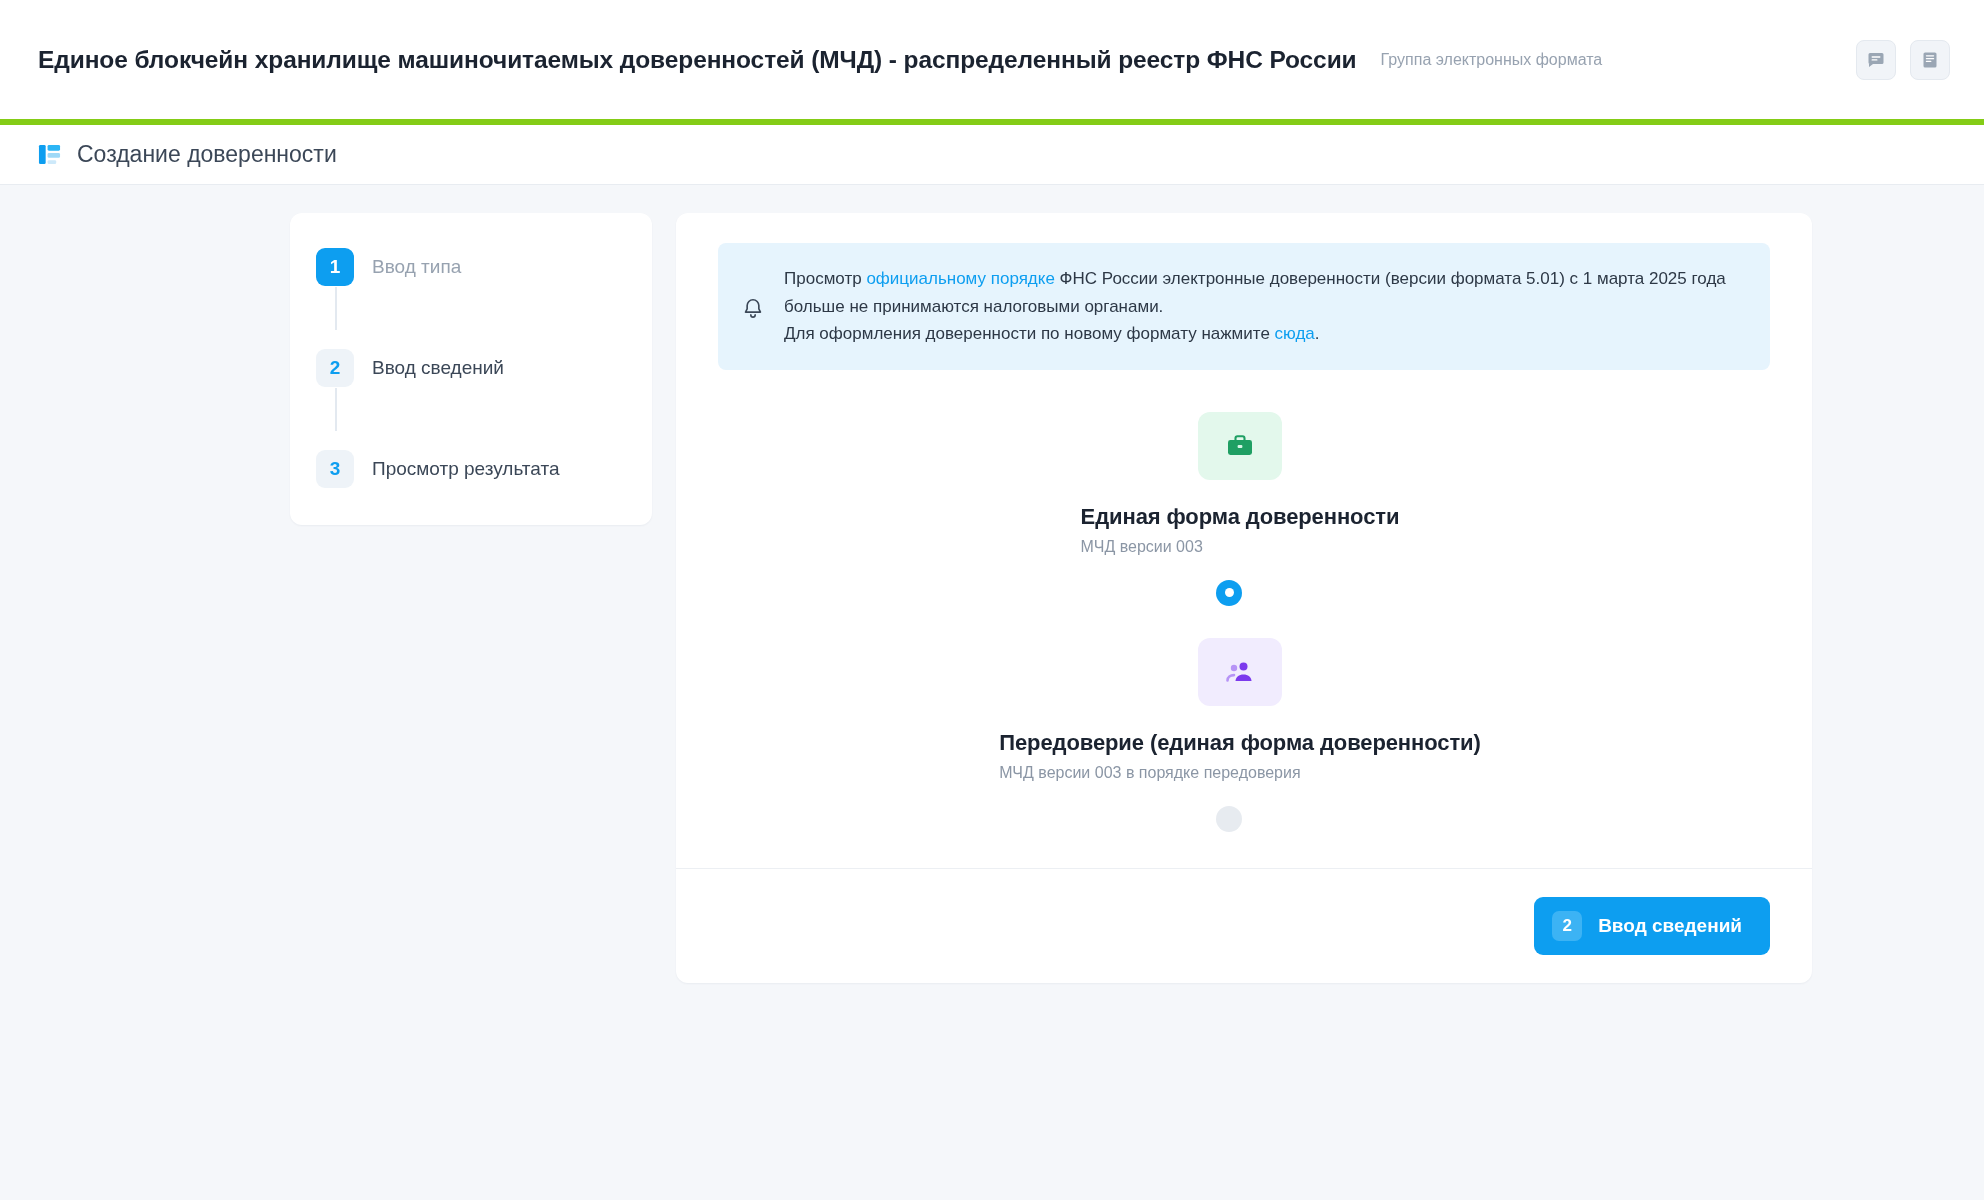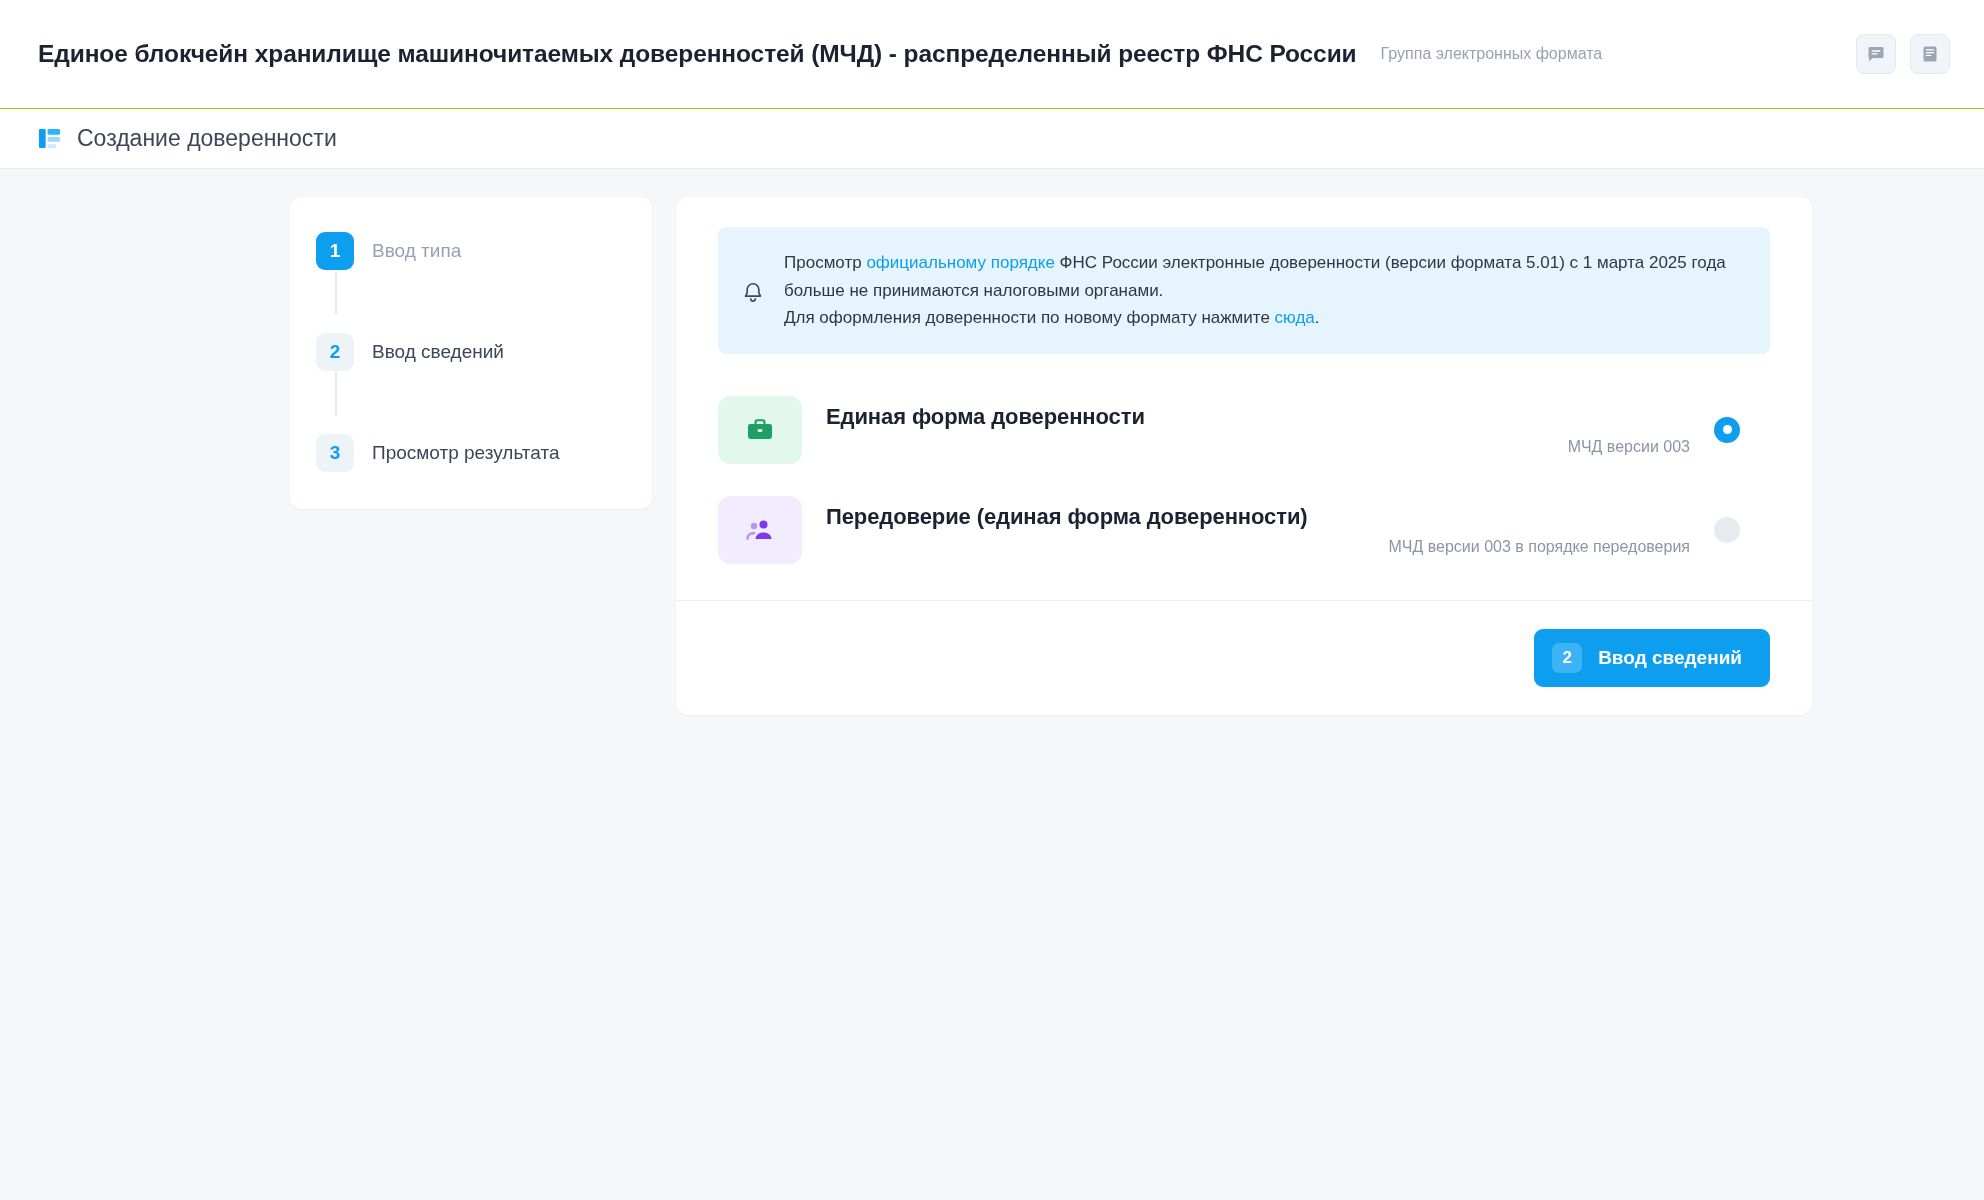--- a/index.html
+++ b/index.html
@@ -8,26 +8,26 @@
     padding: 0;
     width: 1984px;
     height: 1200px;
     background: #f5f7fa;
     font-family: "Liberation Sans", sans-serif;
     -webkit-font-smoothing: antialiased;
   }
 
   
   .topbar {
-    height: 109px;
+    height: 125px;
     background: #ffffff;
     display: flex;
     align-items: center;
     padding: 0 34px 0 38px;
-    border-bottom: 1px solid #84cc16;
+    border-bottom: 6px solid #84cc16;
     position: relative;
   }
   .topbar-title {
     font-size: 24.5px;
     font-weight: bold;
     color: #1b2330;
     letter-spacing: -0.1px;
     white-space: nowrap;
   }
   .topbar-sub {
@@ -151,20 +151,21 @@
   }
   .notice-text a { color: #0d9ef0; text-decoration: none; cursor: pointer; }
 
   .options { padding-top: 26px; }
   .option {
     display: flex;
     align-items: center;
     padding: 16px 8px 16px 0;
     gap: 24px;
     cursor: pointer;
+    flex-direction: column;
   }
   .opt-icon {
     width: 84px;
     height: 68px;
     border-radius: 12px;
     display: flex;
     align-items: center;
     justify-content: center;
     flex: none;
   }
@@ -175,21 +176,20 @@
   .opt-title {
     font-size: 22px;
     font-weight: bold;
     color: #1b2330;
     letter-spacing: -0.1px;
   }
   .opt-sub {
     font-size: 16px;
     color: #8b96a5;
     margin-top: 8px;
-    text-align: right;
   }
   .radio {
     width: 26px;
     height: 26px;
     border-radius: 50%;
     flex: none;
     margin-right: 22px;
     background: #e7ebf0;
     display: flex;
     align-items: center;

